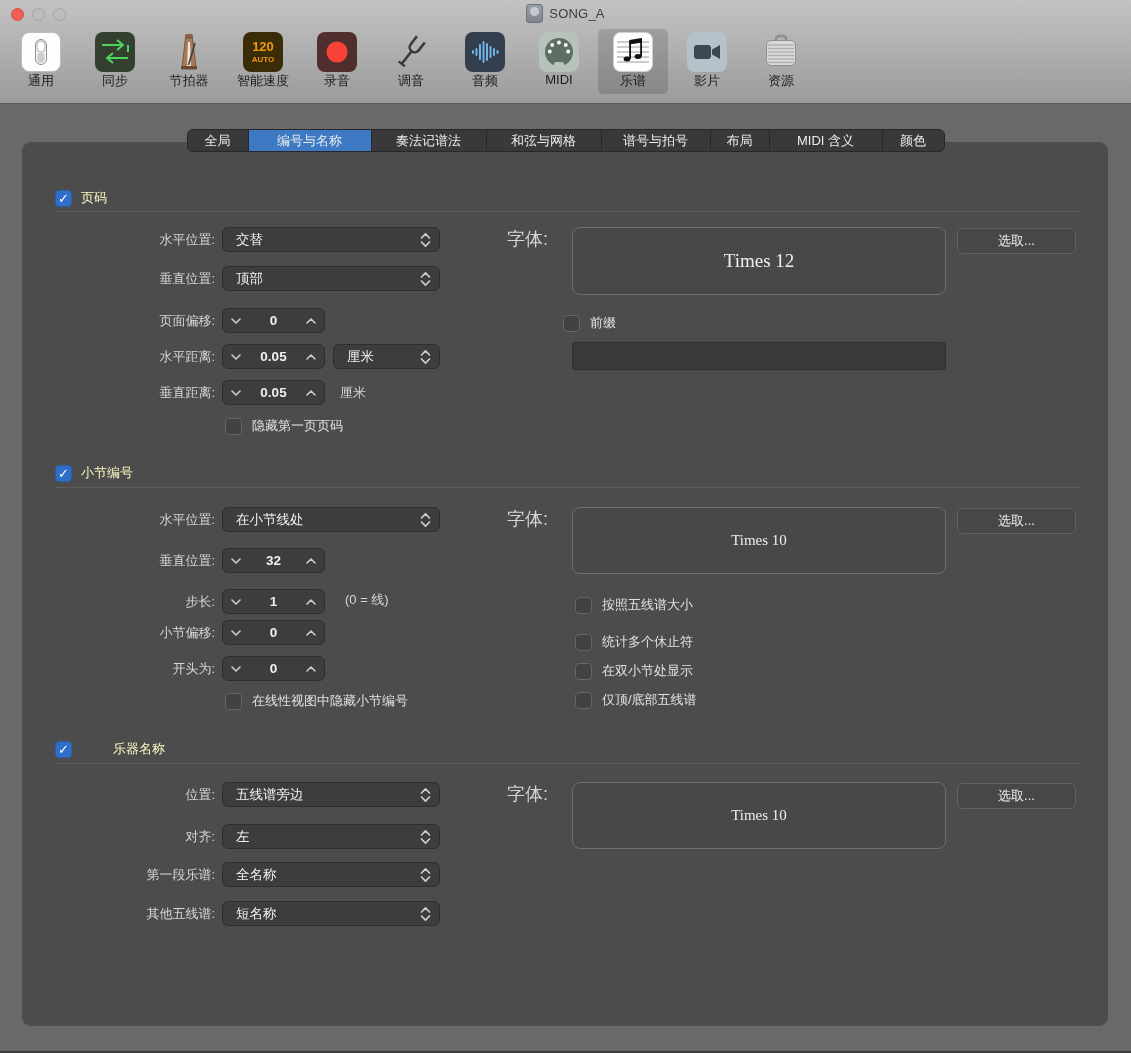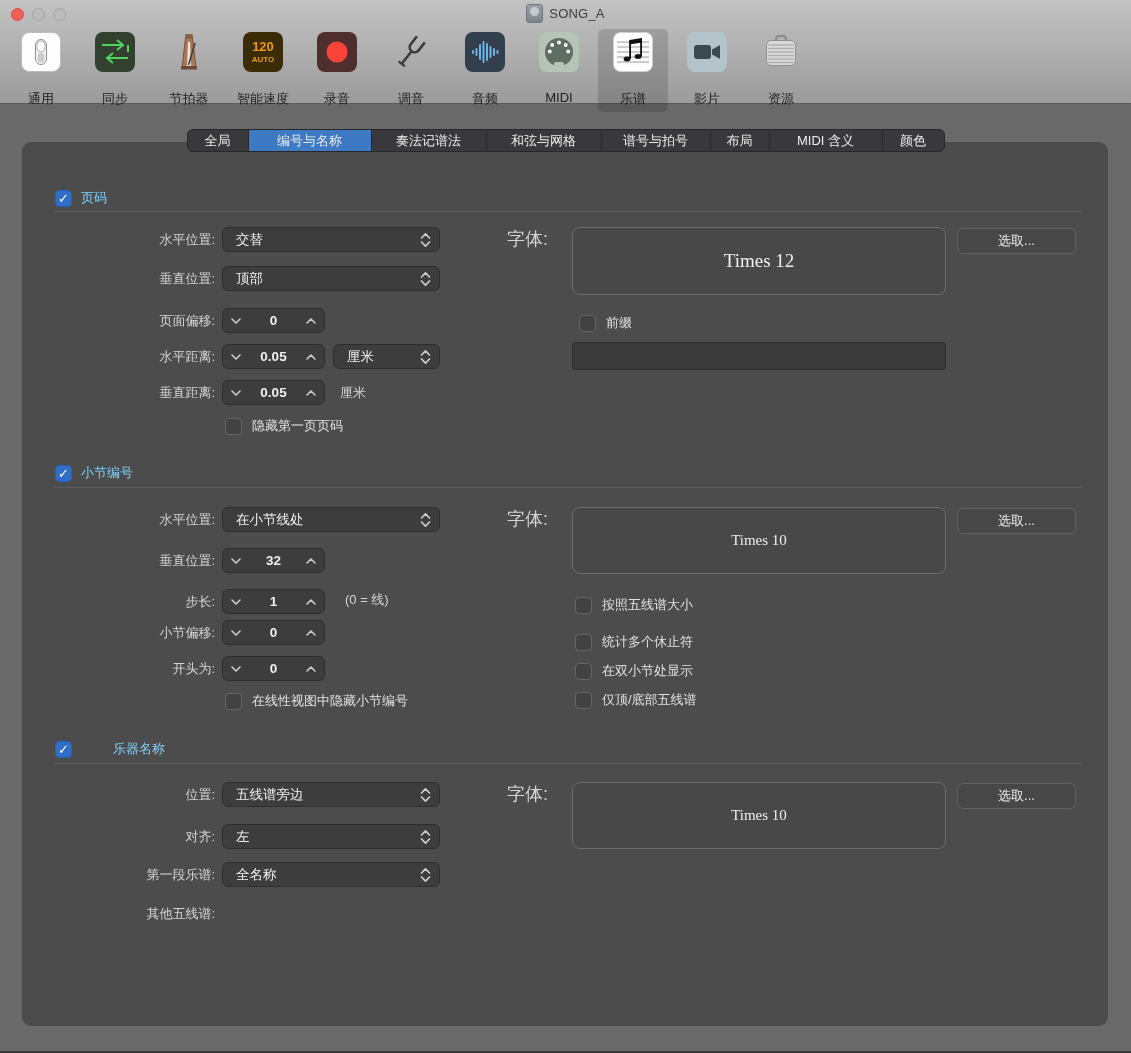--- a/index.html
+++ b/index.html
@@ -31,21 +31,21 @@
   .doc-icon::after { content:""; position:absolute; left:3px; top:2px; width:9px; height:9px;
     border-radius:50%; background:#ced3d9; opacity:.85; }
   .win-title { font-size:13px; color:#3c3c3c; font-weight:500; letter-spacing:.2px; }
 
   .toolbar { display:flex; align-items:flex-start; padding:2px 0 0 6px; }
   .tool-item {
     display:flex; flex-direction:column; align-items:center;
     padding:3px 5px 4px; margin-right:4px; border-radius:5px;
   }
   .tool-item.selected { background:rgba(0,0,0,0.14); }
-  .tool-ico { width:60px; height:40px; margin-bottom:18px; display:flex;
+  .tool-ico { width:60px; height:40px; margin-bottom:0; display:flex;
     align-items:center; justify-content:center; }
   .tool-label { font-size:13px; color:#1d1d1d; white-space:nowrap; }
 
   
   .tabbar {
     position:absolute; top:129px; left:50%; transform:translateX(-50%);
     display:flex; height:23px; border:1px solid #28282a; border-radius:6px;
     overflow:hidden; background:#39393b; z-index:5;
   }
   .tab {
@@ -61,21 +61,21 @@
   .tab:nth-child(7){width:113px;} .tab:nth-child(8){width:61px;}
 
   
   .panel {
     position:absolute; left:22px; top:142px; width:1086px; height:884px;
     background:#4c4c4c; border-radius:9px;
   }
   .abs { position:absolute; }
 
   .sec-header { display:flex; align-items:center; gap:9px; left:33px; }
-  .sec-title { font-size:13px; color:#7dd3fc; }
+  .sec-title { font-size:13px; color:#fef9c3; }
   .divider { left:33px; right:27px; height:1px; background:#5d5d5d; }
 
   .cb {
     width:17px; height:17px; border-radius:4px; flex:0 0 17px;
     background:#424242; border:1px solid #666666; position:relative;
   }
   .cb.checked { background:#2f6fc7; border-color:#2a5fae; }
   .cb.checked::after {
     content:"✓"; position:absolute; left:0; top:0; width:15px; height:15px;
     color:#fff; font-size:13px; font-weight:700; line-height:15px; text-align:center;
@@ -417,21 +417,21 @@
     <div class="cb"></div>
     <div class="cb-label">隐藏第一页页码</div>
   </div>
 
   <div class="abs font-label" style="top:85px;">字体:</div>
   <div class="abs font-box" style="top:85px; height:68px;">
     <span class="font-preview big">Times 12</span>
   </div>
   <button class="abs choose-btn" style="top:86px;">选取...</button>
 
-  <div class="abs cb-row" style="top:172px; left:557px;">
+  <div class="abs cb-row" style="top:172px; left:541px;">
     <div class="cb"></div>
     <div class="cb-label">前缀</div>
   </div>
   <input class="abs text-field" style="top: 200px;" value="">
 
   <div class="abs sec-header" style="top:322px;">
     <div class="cb checked"></div>
     <div class="sec-title">小节编号</div>
   </div>
   <div class="abs divider" style="top:345px;"></div>
@@ -583,16 +583,27 @@
         <svg width="11" height="16" viewBox="0 0 11 16">
           <g stroke="#cdcdcd" stroke-width="1.7" fill="none" stroke-linecap="round" stroke-linejoin="round">
             <polyline points="1.5,6 5.5,1.8 9.5,6"></polyline>
             <polyline points="1.5,10 5.5,14.2 9.5,10"></polyline>
           </g>
         </svg>
       </span>
   </div>
 
   <div class="abs row-label" style="top:759px;">其他五线谱:</div>
+  <div class="abs dropdown" style="top:759px; left:200px; width:218px;">
+    <span class="dd-value">短名称</span>
+    <span class="dd-chev">
+        <svg width="11" height="16" viewBox="0 0 11 16">
+          <g stroke="#cdcdcd" stroke-width="1.7" fill="none" stroke-linecap="round" stroke-linejoin="round">
+            <polyline points="1.5,6 5.5,1.8 9.5,6"></polyline>
+            <polyline points="1.5,10 5.5,14.2 9.5,10"></polyline>
+          </g>
+        </svg>
+      </span>
+  </div>
 
 </div>
 
 <div class="bottom-edge"></div>
 
 </body></html>

